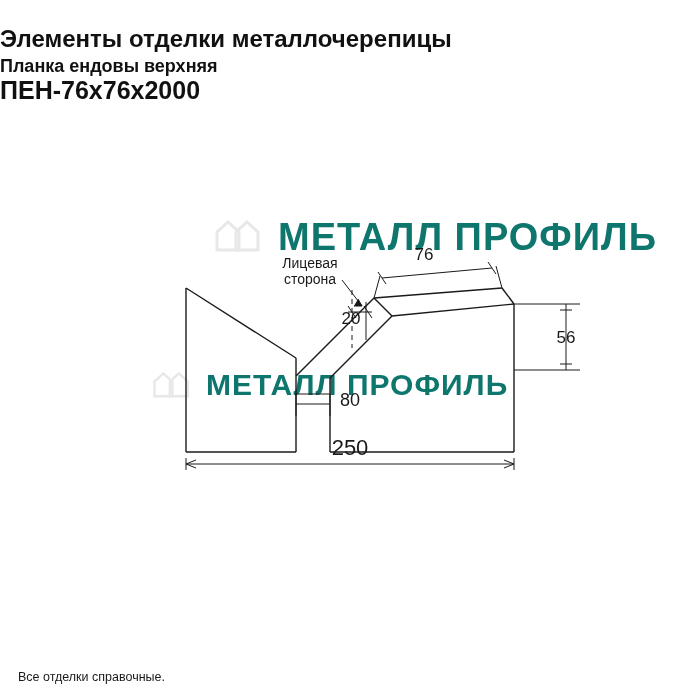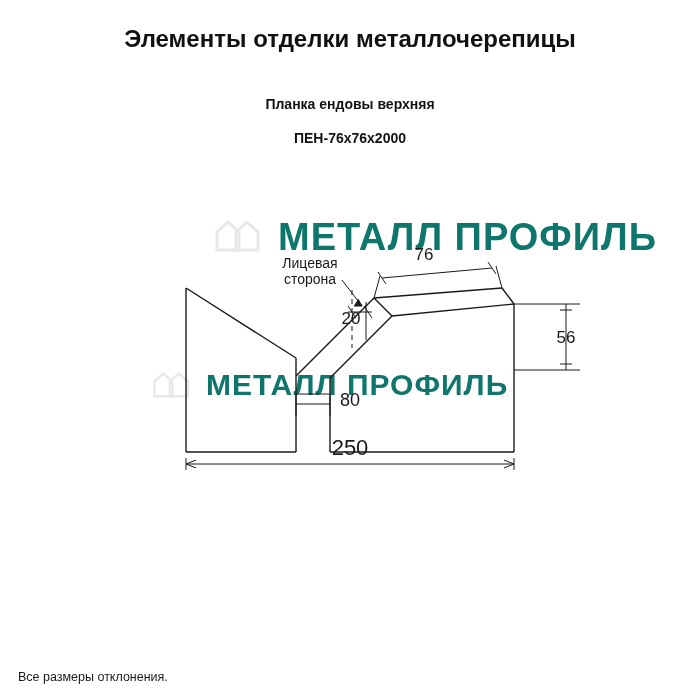--- a/index.html
+++ b/index.html
@@ -18,40 +18,38 @@
   .page {
     position: relative;
     width: 700px;
     height: 700px;
   }
   .title-block {
     position: absolute;
     top: 24px;
     left: 0;
     width: 700px;
-    text-align: center;
+    text-align: left;
   }
   .title-main {
     font-size: 24px;
     font-weight: bold;
     letter-spacing: 0px;
     line-height: 30px;
     color: #111111;
   }
   .title-sub {
-    font-size: 14px;
-    font-weight: bold;
-    margin-top: 38px;
+    font-size: 18px;
+    font-weight: bold;
     line-height: 24px;
     color: #111111;
   }
   .title-code {
-    font-size: 14px;
-    font-weight: bold;
-    margin-top: 10px;
+    font-size: 25px;
+    font-weight: bold;
     line-height: 24px;
     color: #111111;
   }
   .drawing {
     position: absolute;
     top: 180px;
     left: 0;
     width: 700px;
     height: 330px;
   }
@@ -207,16 +205,16 @@
         <path d="M342,100 L362,126"></path>
         <path d="M358,119 L362,126 L354,126" fill="#1a1a1a" stroke="#1a1a1a"></path>
       </g>
       <text x="310" y="88" font-size="14" text-anchor="middle">Лицевая</text>
       <text x="310" y="104" font-size="14" text-anchor="middle">сторона</text>
 
     </svg>
   </div>
 
   <div class="footer">
-    <div>Все размеры отклонения.</div>
+    <div>Все отделки справочные.</div>
   </div>
 
 </div>
 
 </body></html>

